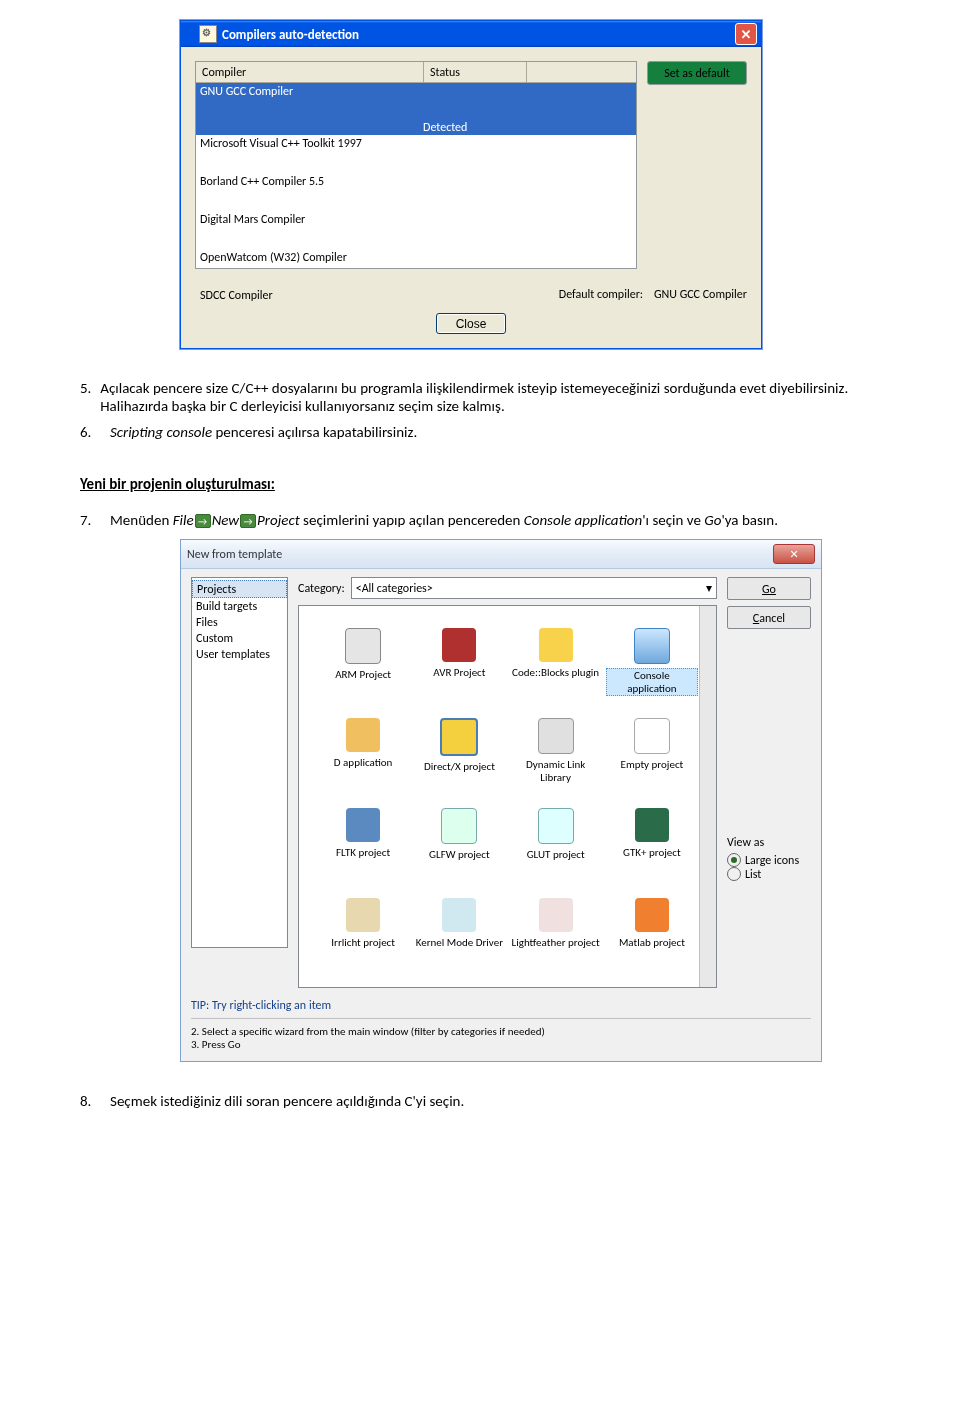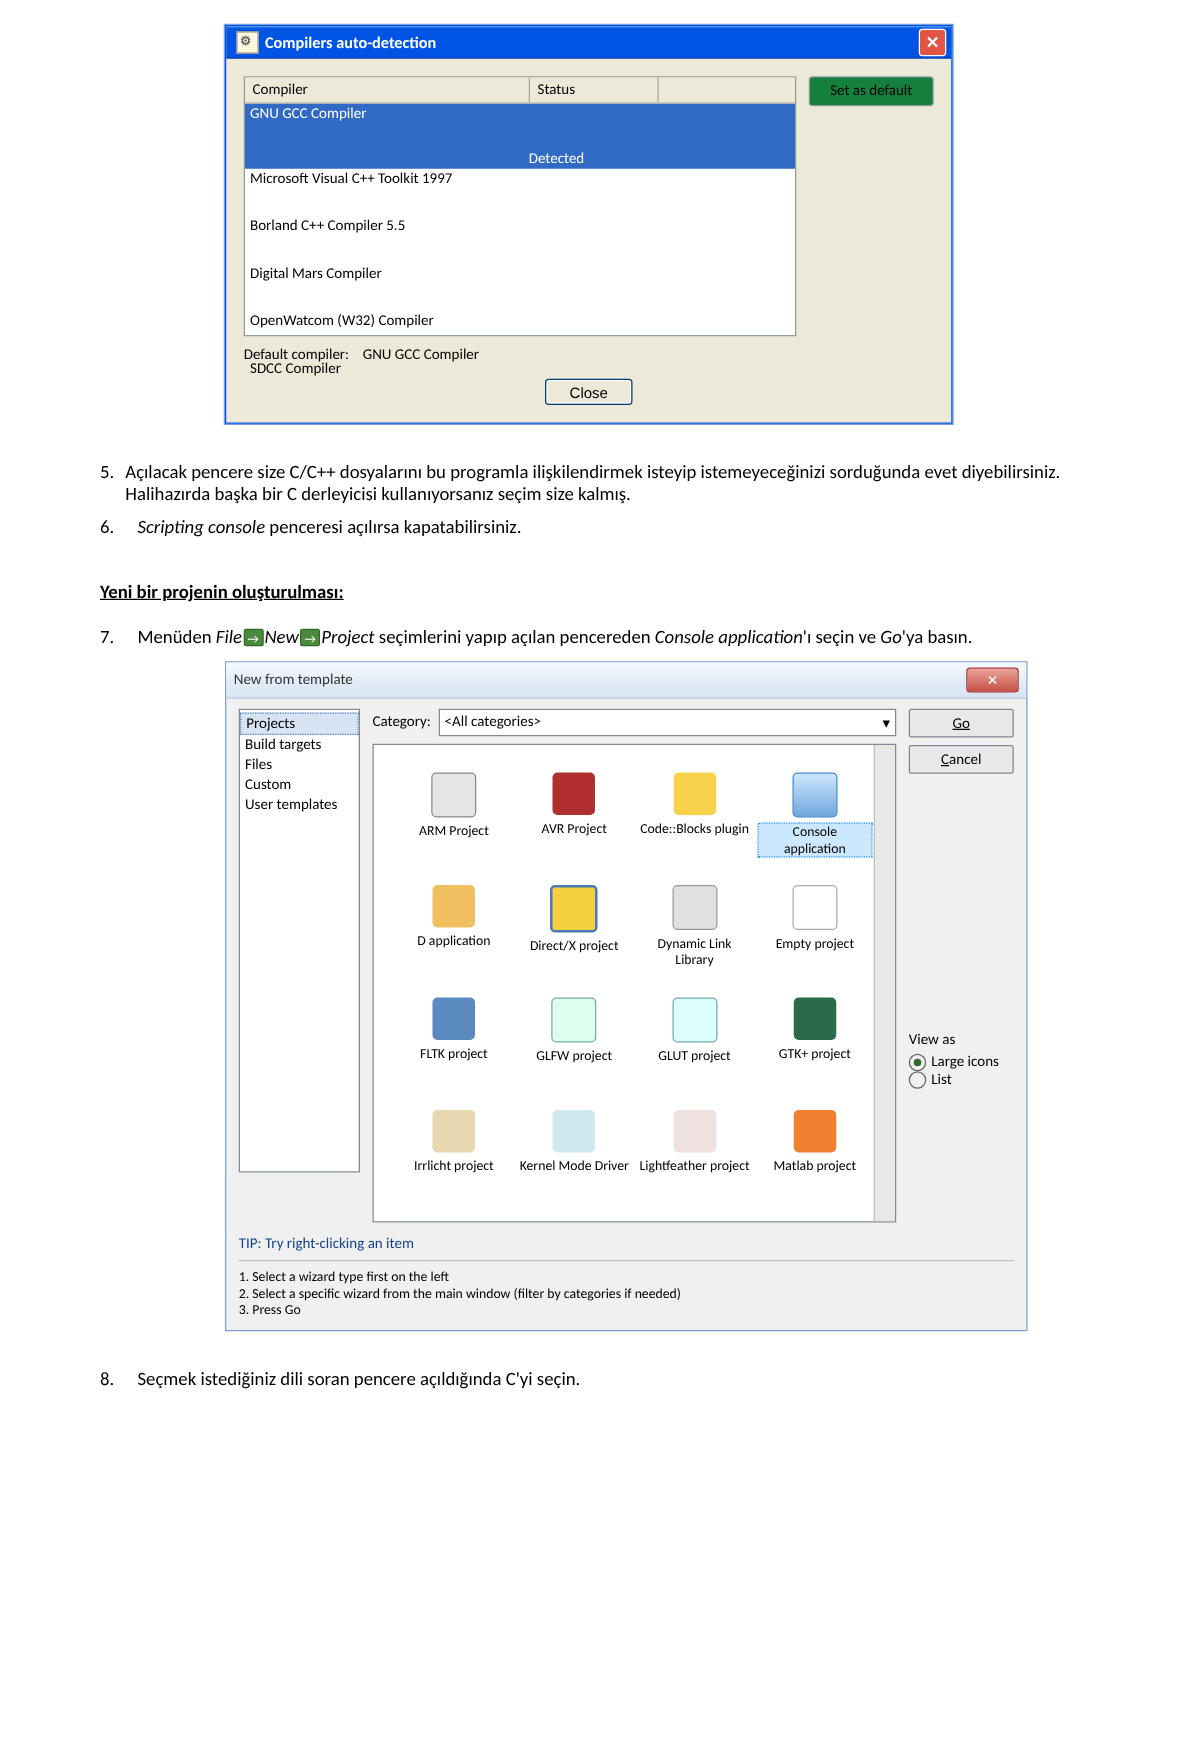--- a/index.html
+++ b/index.html
@@ -18,21 +18,21 @@
   border: 1px solid #0054e3;
   background: #ece9d8;
   box-shadow: 0 0 0 1px #7a9edf;
   margin-bottom: 30px;
 }
 .titlebar {
   background: linear-gradient(to bottom, #3c8cf0 0%, #0054e3 8%, #0054e3 92%, #003db6 100%);
   height: 26px;
   display: flex;
   align-items: center;
-  padding: 0 4px 0 8px;
+  padding: 0 4px 0 18px;
   color: #fff;
   font-weight: bold;
   font-size: 13px;
 }
 .titlebar-icon {
   width: 16px;
   height: 16px;
   background: #fff8dc;
   border: 1px solid #888;
   margin-right: 5px;
@@ -101,22 +101,23 @@
   background: #15803d;
   font-size: 12px;
   border-radius: 3px;
   display: flex;
   align-items: center;
   justify-content: center;
   cursor: pointer;
   align-self: flex-start;
 }
 .default-compiler-row {
-  margin-top: 8px;
-  font-size: 12px;
+  margin-top: 18px;
+  font-size: 12px;
+  text-align: right;
 }
 .close-row {
   text-align: center;
   margin-top: 12px;
 }
 .btn {
   display: inline-block;
   min-width: 70px;
   height: 21px;
   border: 1px solid #003c74;
@@ -476,21 +477,20 @@
         </div>
         <div class="radio-row">
           <span class="radio"></span>
           <span>List</span>
         </div>
       </div>
     </div>
   </div>
   <div class="tip-line">TIP: Try right-clicking an item</div>
   <div class="footer-steps" id="footer-steps">
-      <div>1. Select a wizard type first on the left</div>
       <div>2. Select a specific wizard from the main window (filter by categories if needed)</div>
       <div>3. Press Go</div>
     </div>
 </div>
 
 <div style="height:30px"></div>
 
 <div class="num-item">
   <div class="num">8.</div>
   <div>Seçmek istediğiniz dili soran pencere açıldığında C'yi seçin.</div>

